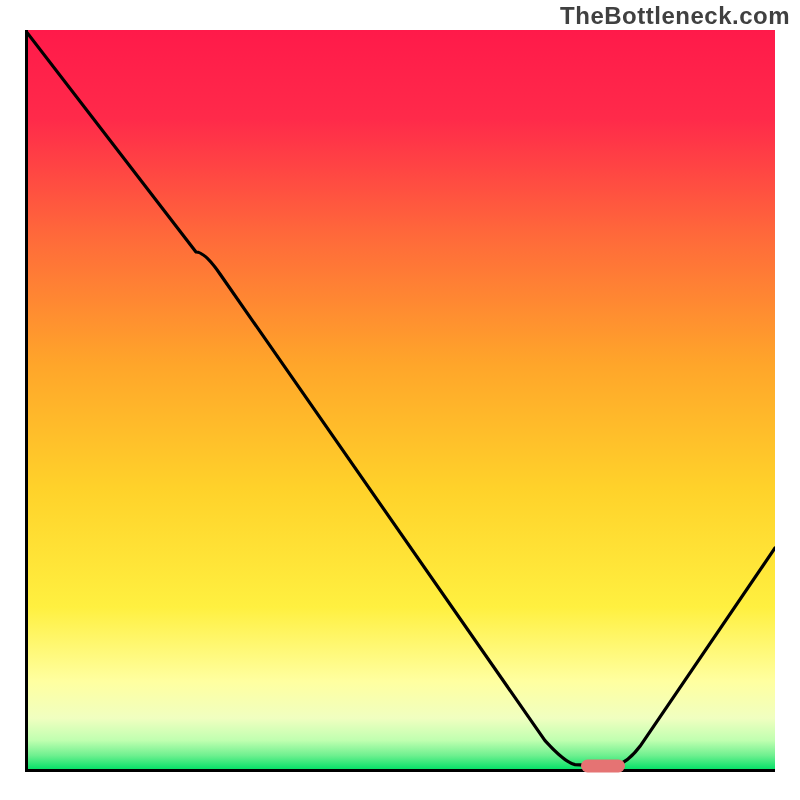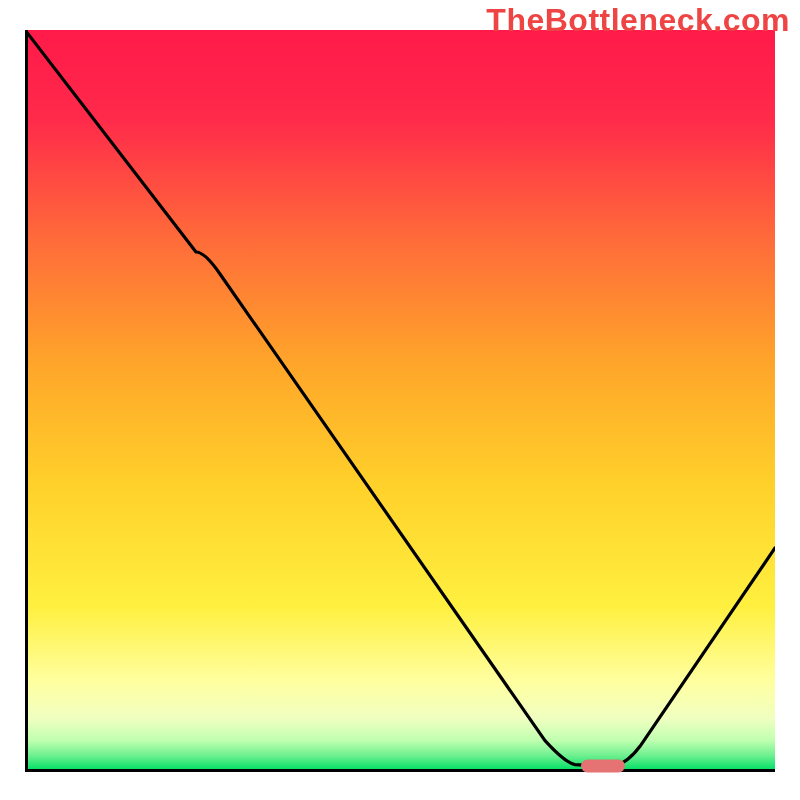--- a/index.html
+++ b/index.html
@@ -13,23 +13,23 @@
   }
   .chart-container {
     position: relative;
     width: 800px;
     height: 800px;
   }
   .watermark {
     position: absolute;
     top: 2px;
     right: 10px;
-    font-size: 32px;
+    font-size: 24px;
     font-weight: 600;
-    color: #ef4444;
+    color: #404040;
     letter-spacing: 0.5px;
     z-index: 10;
   }
   .plot-area {
     position: absolute;
     left: 25px;
     top: 30px;
     width: 750px;
     height: 740px;
   }

